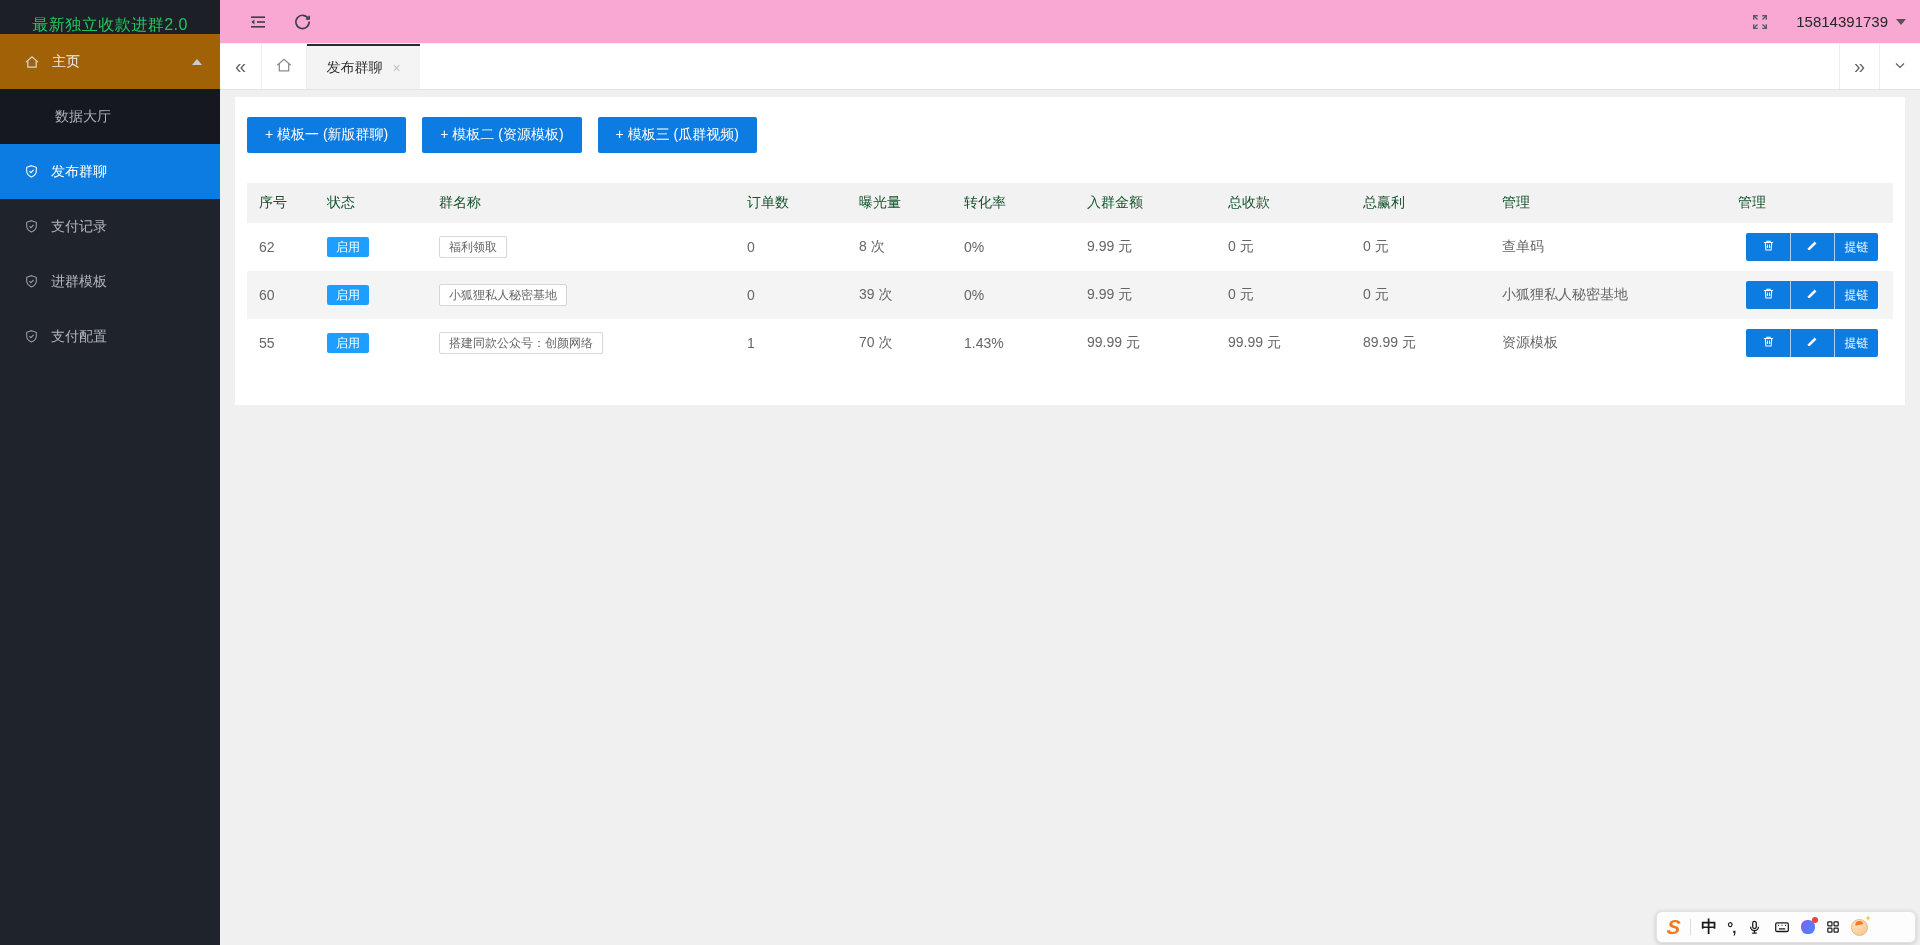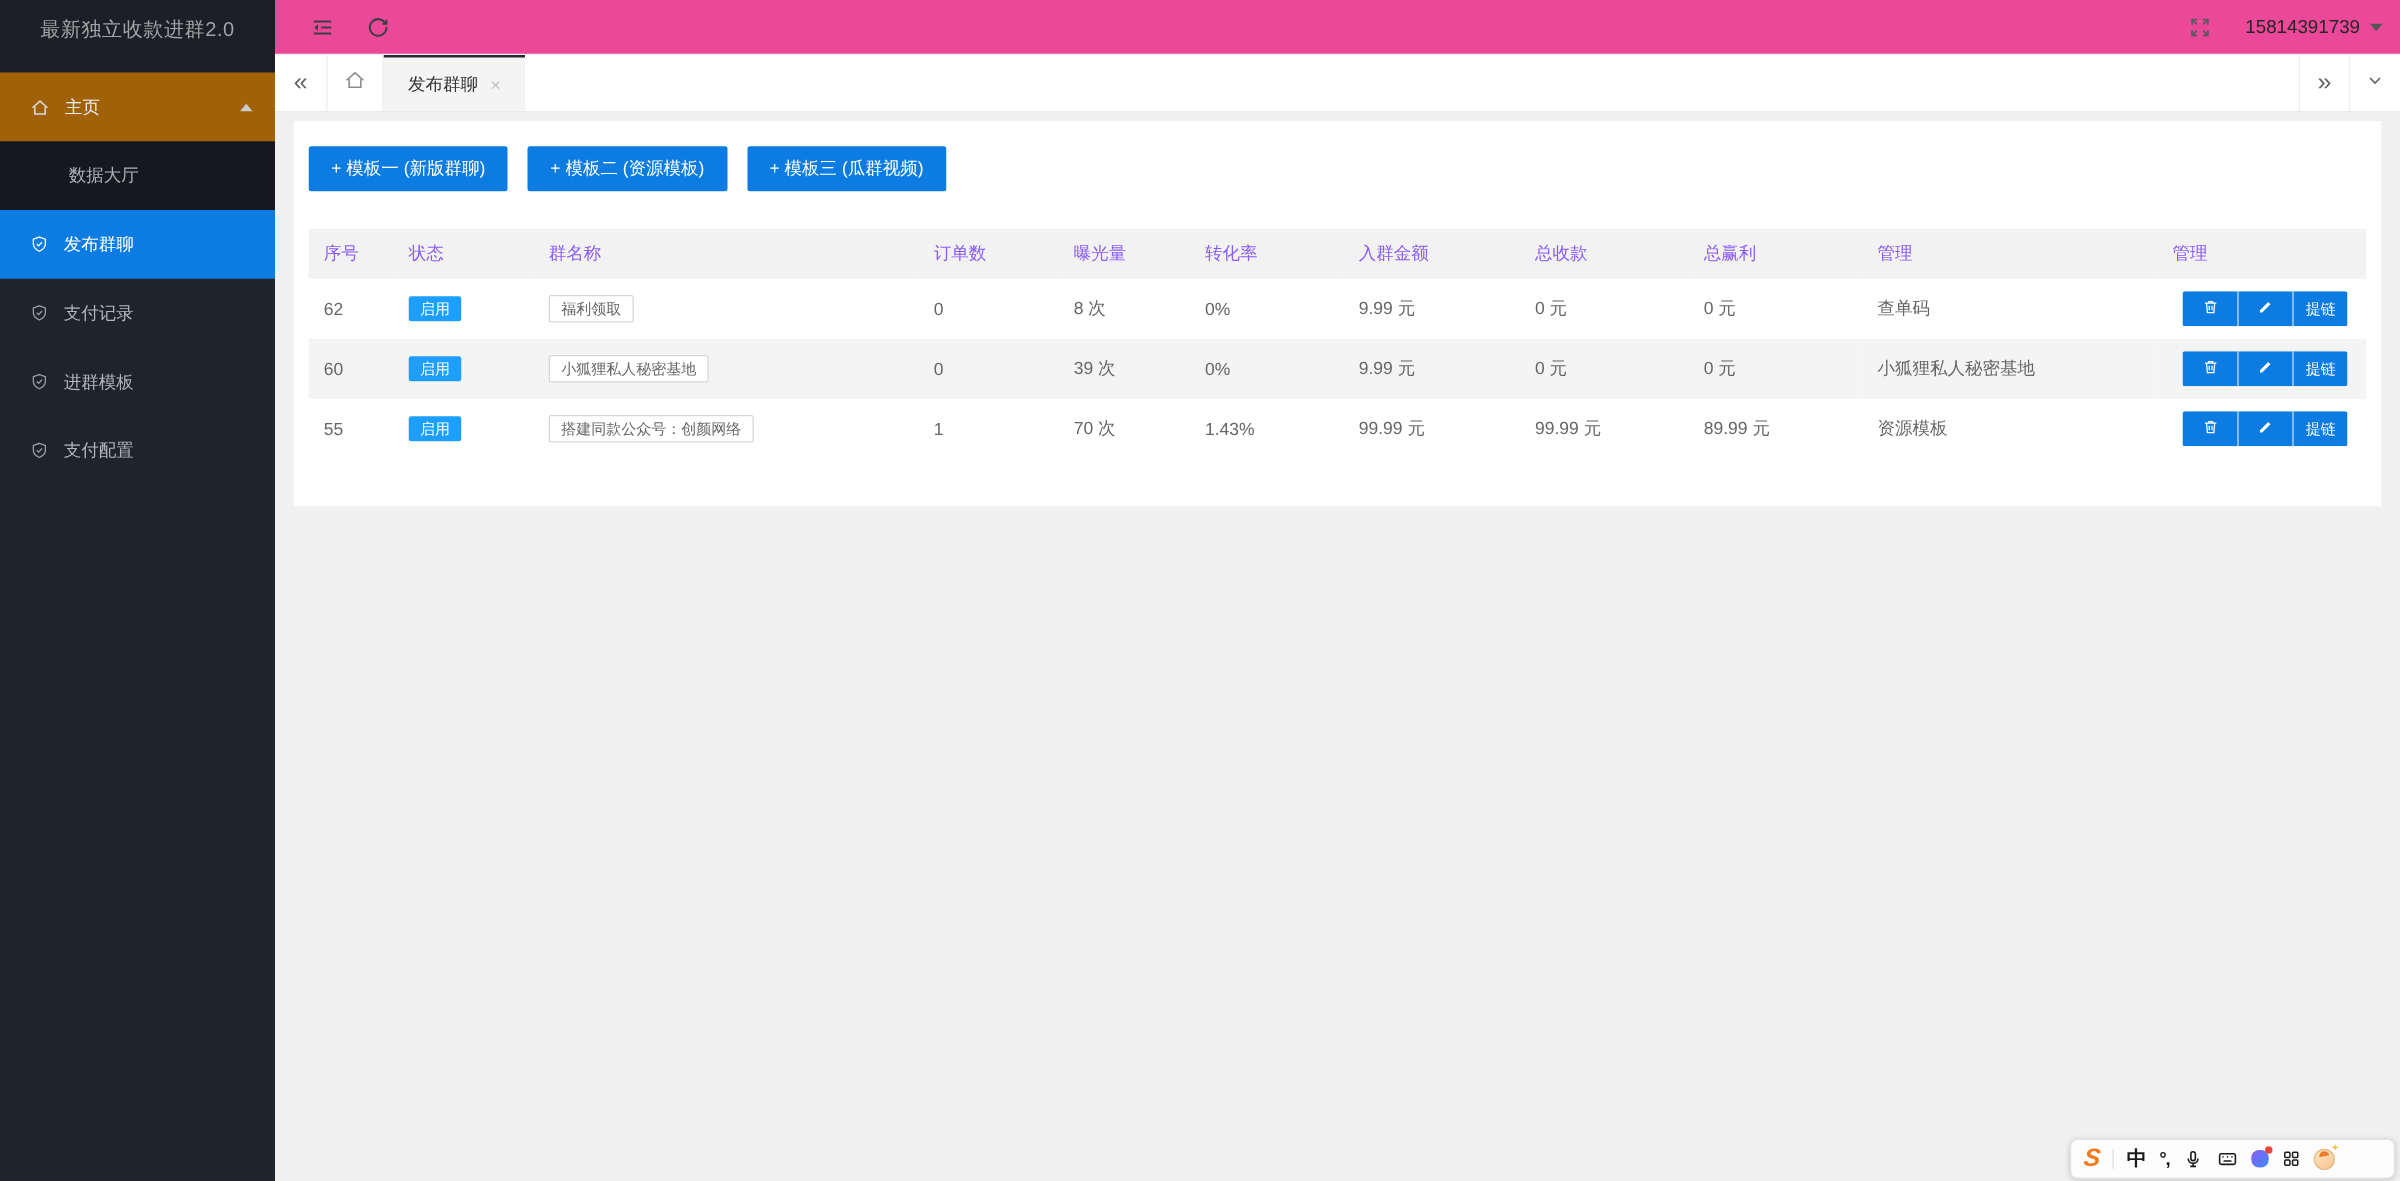--- a/index.html
+++ b/index.html
@@ -1,38 +1,38 @@
 <!DOCTYPE html>
 <html><head>
 <meta charset="utf-8">
 <style>
   * { margin:0; padding:0; box-sizing:border-box; }
   html,body { width:1920px; height:945px; overflow:hidden;
     font-family:"Liberation Sans","DejaVu Sans",sans-serif; background:#f0f0f0; }
 
   
   .sidebar { position:absolute; left:0; top:0; width:220px; height:945px; background:#1f232b; z-index:5; }
-  .sidebar-title { height:58px; line-height:50px; text-align:center; background:#1c1f26;
-    color:#a3a3a3; font-size:16px; letter-spacing:.5px; }
+  .sidebar-title { height:34px; line-height:50px; text-align:center; background:#1c1f26;
+    color:#22c55e; font-size:16px; letter-spacing:.5px; }
   .menu-item { height:55px; display:flex; align-items:center; padding:0 18px 0 24px;
     color:#eceef1; font-size:14px; cursor:pointer; position:relative; }
   .menu-root { background:#a16207; }
   .menu-root .mi-label { margin-left:12px; flex:1; }
   .caret-up { width:0; height:0; border-left:5px solid transparent; border-right:5px solid transparent;
     border-bottom:6px solid #c9ccd1; }
   .sub-item { height:55px; display:flex; align-items:center; padding-left:24px;
     color:#b3b6bc; font-size:14px; cursor:pointer; }
   .sub-item .mi-label { margin-left:12px; }
   .sub-item.noicon { padding-left:42px; background:#15181e; color:#aeb1b7; }
   .sub-item.noicon .mi-label { margin-left:13px; }
   .sub-item.active { background:#0c7ce2; color:#ffffff; }
   .mi-icon svg { display:block; }
 
   
-  .topbar { position:absolute; left:220px; top:0; right:0; height:44px; background:#ec4899;
+  .topbar { position:absolute; left:220px; top:0; right:0; height:44px; background:#f9a8d4;
     display:flex; align-items:center; border-bottom:1px solid #f0f0f0; }
   .topbar-left { display:flex; align-items:center; gap:24px; padding-left:28px; }
   .tb-icon { width:20px; height:20px; display:flex; align-items:center; justify-content:center; cursor:pointer; }
   .topbar-right { margin-left:auto; display:flex; align-items:center; gap:26px; padding-right:14px; }
   .user-drop { display:flex; align-items:center; gap:8px; cursor:pointer; color:#262626; font-size:15px; }
   .caret-down { width:0; height:0; border-left:5px solid transparent; border-right:5px solid transparent;
     border-top:6px solid #555; }
 
   
   .tabbar { position:absolute; left:220px; top:44px; right:0; height:46px; background:#fff;
@@ -50,21 +50,21 @@
   
   .content { position:absolute; left:220px; top:90px; right:0; bottom:0; background:#f0f0f0; }
   .card { margin:7px 15px; background:#fff; padding:12px 12px 38px; }
   .btn-row { display:flex; gap:16px; margin-top:8px; }
   .tpl-btn { height:36px; padding:0 18px; background:#0c7ce2; color:#fff; border:none;
     font-size:14px; font-family:inherit; border-radius:2px; cursor:pointer; display:flex; align-items:center; }
 
   
   table.grid { width:100%; border-collapse:collapse; margin-top:30px; table-layout:fixed; }
   table.grid th { background:#f2f2f2; height:40px; text-align:left; padding-left:12px;
-    font-weight:normal; font-size:14px; color:#8b5cf6; }
+    font-weight:normal; font-size:14px; color:#14532d; }
   table.grid td { height:48px; padding-left:12px; font-size:14px; color:#666; }
   tr.stripe td { background:#f4f4f4; }
   .badge { display:inline-block; background:#1e9fff; color:#fff; font-size:12px;
     padding:4px 9px; border-radius:2px; line-height:1; }
   .name-tag { display:inline-block; background:#fff; border:1px solid #d6d6d6; color:#666;
     font-size:12px; padding:4px 9px; border-radius:2px; line-height:1; }
   .action-group { display:inline-flex; margin-left:8px; border-radius:2px; overflow:hidden;justify-content:center; }
   .action-seg { background:#0c7ce2; color:#fff; height:28px; display:flex; align-items:center;
     justify-content:center; cursor:pointer; border:none; font-family:inherit; }
   .action-seg + .action-seg { border-left:1px solid rgba(255,255,255,.65); }

